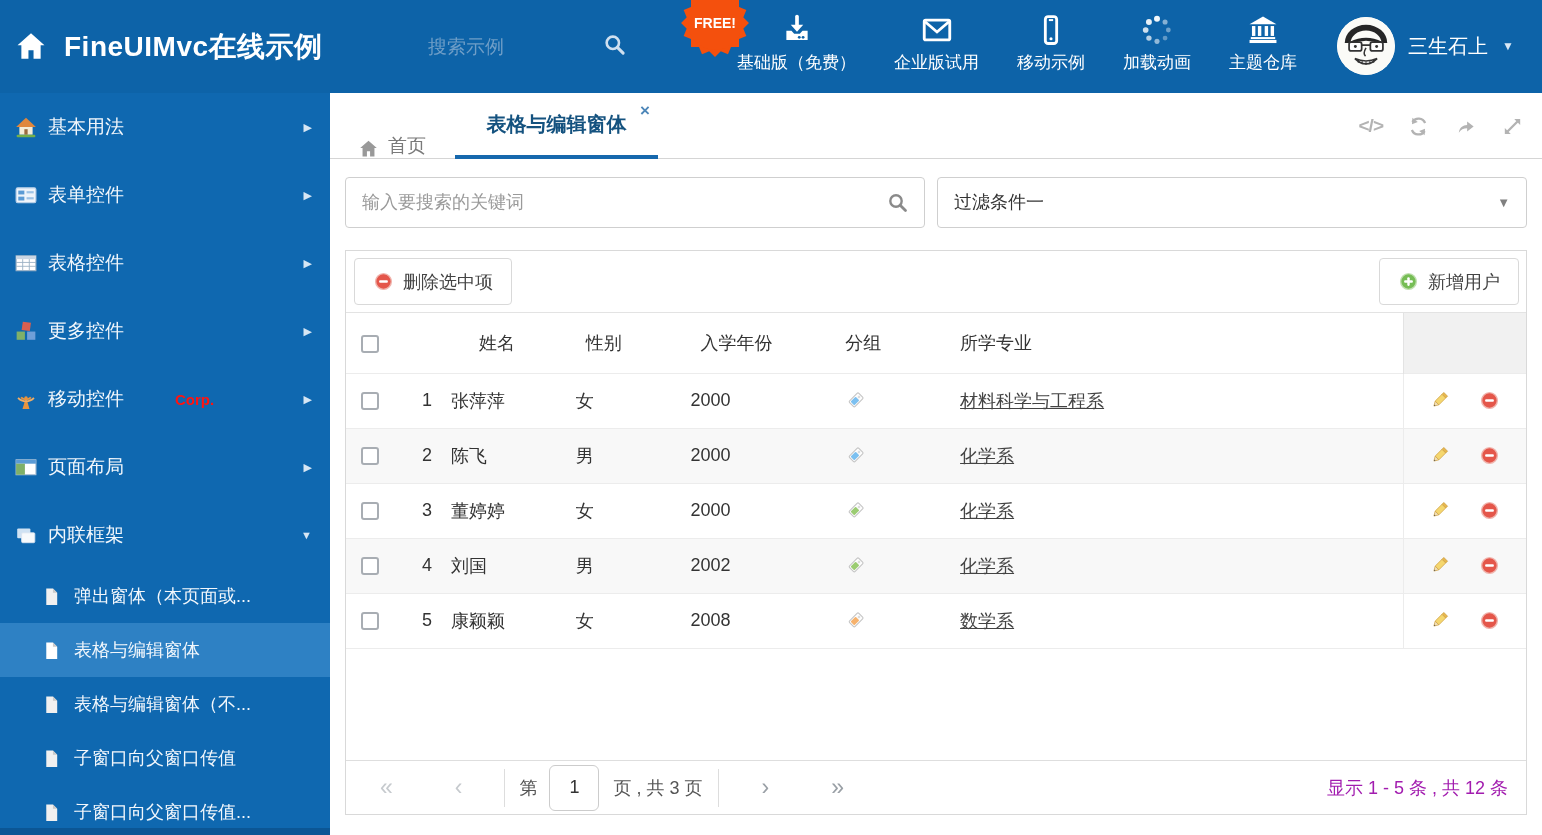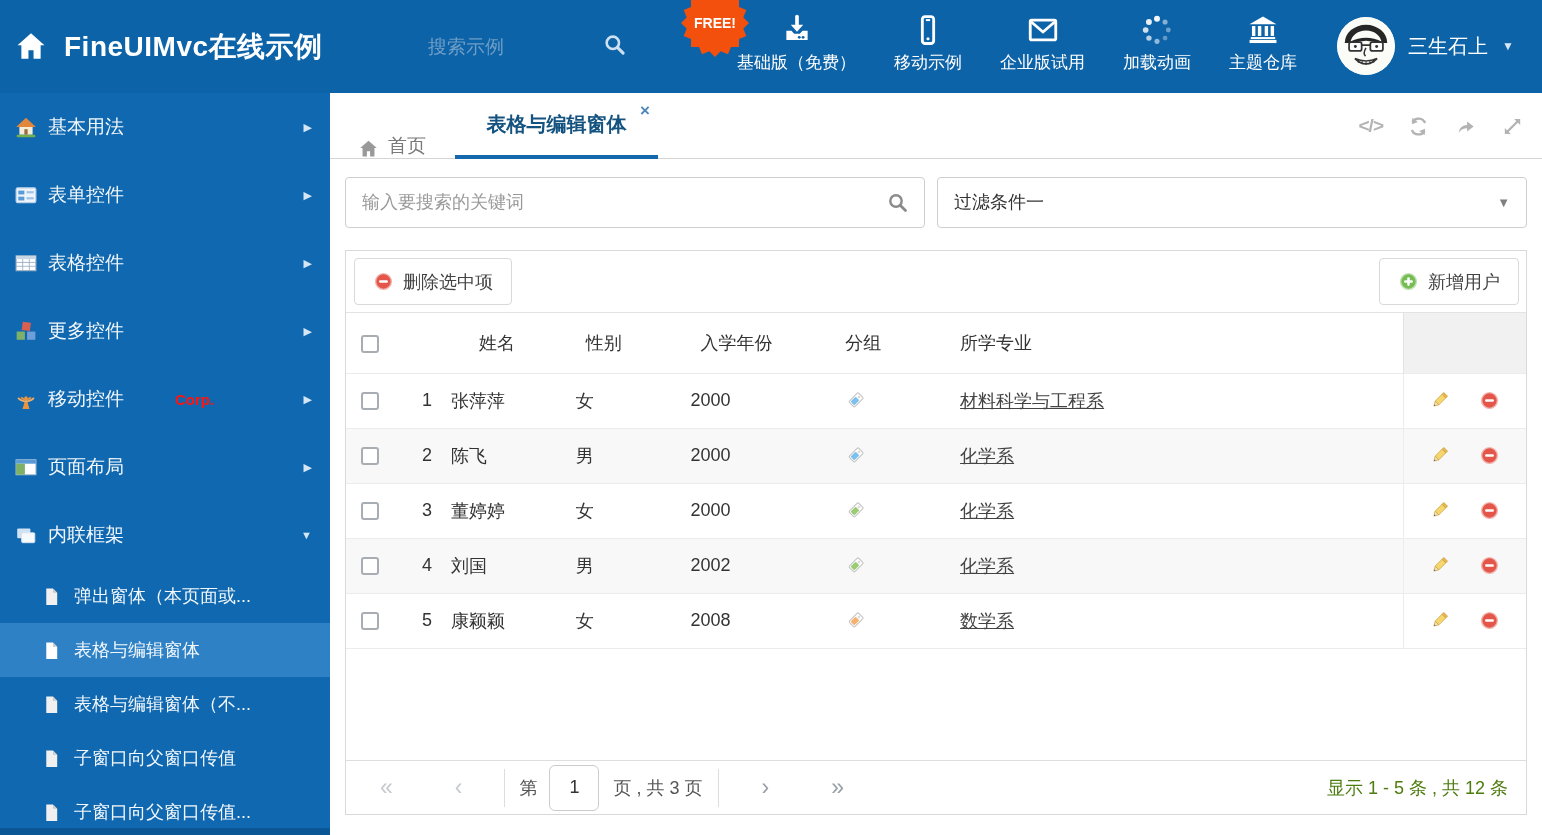--- a/index.html
+++ b/index.html
@@ -90,21 +90,21 @@
   .tagcell svg { width:21px; height:21px; margin-left:5px; display:block; }
   a.major-link { color:#444; text-decoration:underline; cursor:pointer; }
 
   .panel-spacer { flex:1; }
   .pager { height:54px; border-top:1px solid #dedede; display:flex; align-items:center; flex:none; font-size:18px; color:#555; }
   .pg-arrow { cursor:pointer; font-size:23px; }
   .pg-disabled { color:#c6cace; }
   .pg-enabled { color:#9aa0a6; }
   .pg-div { width:1px; height:38px; background:#ddd; }
   .pg-input { width:50px; height:46px; border:1px solid #ccc; border-radius:6px; text-align:center; font-size:18px; color:#333; outline:none; font-family:inherit; }
-  .pg-summary { margin-left:auto; margin-right:18px; color:#4d7c0f; }
+  .pg-summary { margin-left:auto; margin-right:18px; color:#a21caf; }
 </style>
 </head>
 <body>
 
 <div class="screen">
 
   <div class="header">
     <svg class="hdr-home" viewBox="0 0 24 24">
         <path d="M12 3l9.5 8.5h-2.7V21h-5v-6h-3.6v6h-5v-9.5H2.5z" fill="#fff"></path>
       </svg>
@@ -129,32 +129,32 @@
             <path d="M12 2.5v7" stroke="#fff" stroke-width="2.6" stroke-linecap="round"></path>
             <polygon points="7.6,8.3 16.4,8.3 12,13.2" fill="#fff"></polygon>
             <path d="M4.5 12.5v6.5h15v-6.5h-3.6l-1.9 2.1h-4l-1.9-2.1z" fill="#fff"></path>
             <circle cx="16.3" cy="17.2" r="1" fill="#0d63a8"></circle>
             <circle cx="13.6" cy="17.2" r="1" fill="#0d63a8"></circle>
           </svg>
         <div class="hdr-nav-label">基础版（免费）</div>
       </div>
       <div class="hdr-nav-item">
         <svg viewBox="0 0 24 24">
+            <rect x="3" y="5" width="18" height="14" rx="1" fill="none" stroke="#fff" stroke-width="2"></rect>
+            <path d="M3.6 6.2L12 13.4l8.4-7.2" fill="none" stroke="#fff" stroke-width="2"></path>
+          </svg>
+        <div class="hdr-nav-label">企业版试用</div>
+      </div>
+      <div class="hdr-nav-item">
+        <svg viewBox="0 0 24 24">
             <rect x="8" y="2.5" width="8" height="19" rx="2" fill="none" stroke="#fff" stroke-width="2"></rect>
             <line x1="10.5" y1="5" x2="13.5" y2="5" stroke="#fff" stroke-width="1.4"></line>
             <circle cx="12" cy="18.2" r="1.1" fill="#fff"></circle>
           </svg>
         <div class="hdr-nav-label">移动示例</div>
-      </div>
-      <div class="hdr-nav-item">
-        <svg viewBox="0 0 24 24">
-            <rect x="3" y="5" width="18" height="14" rx="1" fill="none" stroke="#fff" stroke-width="2"></rect>
-            <path d="M3.6 6.2L12 13.4l8.4-7.2" fill="none" stroke="#fff" stroke-width="2"></path>
-          </svg>
-        <div class="hdr-nav-label">企业版试用</div>
       </div>
       <div class="hdr-nav-item">
         <svg viewBox="0 0 24 24">
           <circle cx="12" cy="4" r="2.1" fill="#fff" opacity="0.95"></circle>
             <circle cx="17.7" cy="6.3" r="1.8" fill="#fff" opacity="0.5"></circle>
             <circle cx="20" cy="12" r="1.7" fill="#fff" opacity="0.4"></circle>
             <circle cx="17.7" cy="17.7" r="1.7" fill="#fff" opacity="0.35"></circle>
             <circle cx="12" cy="20" r="1.8" fill="#fff" opacity="0.55"></circle>
             <circle cx="6.3" cy="17.7" r="1.9" fill="#fff" opacity="0.7"></circle>
             <circle cx="4" cy="12" r="2" fill="#fff" opacity="0.8"></circle>

